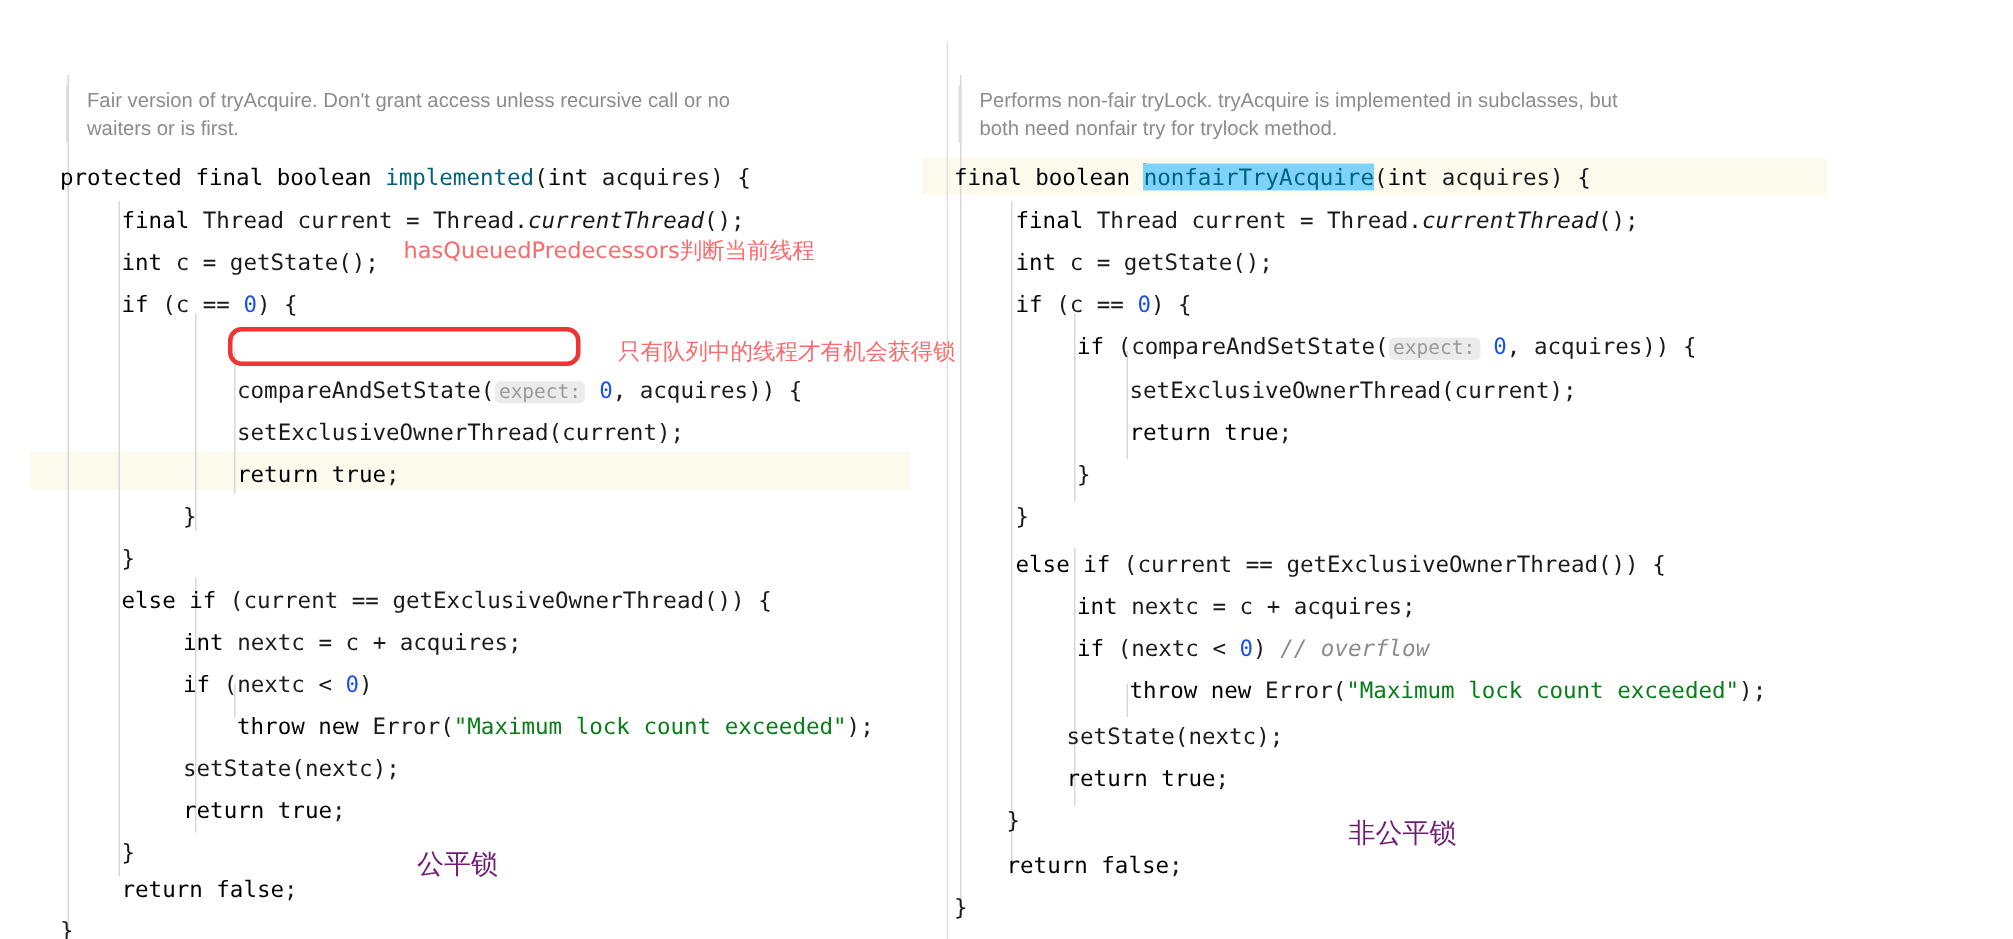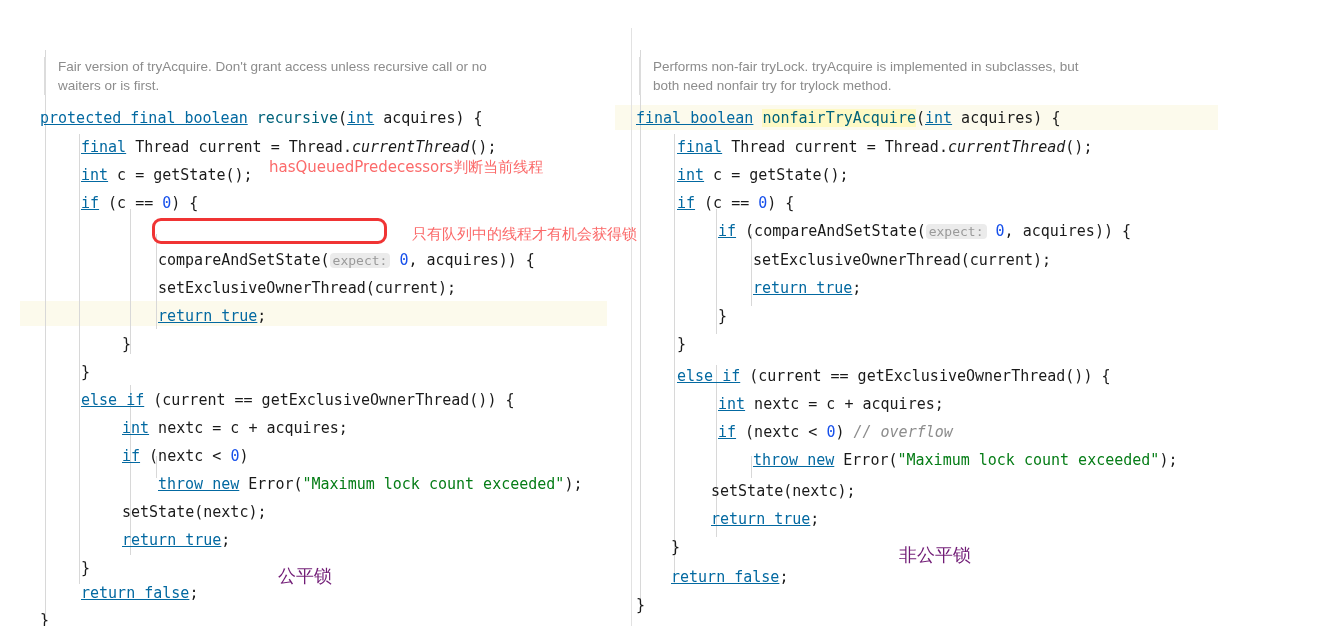--- a/index.html
+++ b/index.html
@@ -55,21 +55,21 @@
     font-family: "DejaVu Sans Mono", "Liberation Mono", monospace;
     font-size: 15px;
     line-height: 25px;
     white-space: pre;
     color: #1a1a1a;
     letter-spacing: 0px;
   }
   .ln { position: absolute; white-space: pre; }
 
   
-  .kw   { color: #0369a1; text-decoration: underline; }
+  .kw   { color: #000000; }
   .meth { color: #00627a; }
   .num  { color: #1750eb; }
   .str  { color: #067d17; }
   .cmt  { color: #8c8c8c; font-style: italic; }
   .ital { font-style: italic; }
 
   
   .hint {
     background: #ebebeb;
     color: #9a9a9a;
@@ -79,21 +79,21 @@
   }
 
   
   .caret-row {
     position: absolute;
     background: #fcfaec;
   }
 
   
   .ident-hl {
-    background: #fef9c3;
+    background: #7dd3fc;
   }
   .caret-bar {
     display: inline-block;
     width: 2px;
     height: 17px;
     background: #000000;
     vertical-align: -3px;
     margin-right: -2px;
   }
 
@@ -159,21 +159,21 @@
     <div class="guide" style="left:130px; top:357px; height:170px;"></div>
     <div class="guide" style="left:156px; top:206px; height:95px;"></div>
     <div class="guide" style="left:156px; top:428px; height:22px;"></div>
 
     <div class="docblock" style="left:44px; top:29px;">
       <div>Fair version of tryAcquire. Don't grant access unless recursive call or no</div>
       <div>waiters or is first.</div>
     </div>
 
     <div class="code" style="left:0; top:0;">
-      <div class="ln" style="left:40px; top:78px;"><span class="kw">protected final boolean</span> <span class="meth">recursive</span>(<span class="kw">int</span> acquires) {</div>
+      <div class="ln" style="left:40px; top:78px;"><span class="kw">protected final boolean</span> <span class="meth">implemented</span>(<span class="kw">int</span> acquires) {</div>
       <div class="ln" style="left:81px; top:107px;"><span class="kw">final</span> Thread current = Thread.<span class="ital">currentThread</span>();</div>
       <div class="ln" style="left:81px; top:135px;"><span class="kw">int</span> c = getState();</div>
       <div class="ln" style="left:81px; top:163px;"><span class="kw">if</span> (c == <span class="num">0</span>) {</div>
       <div class="ln" style="left:158px; top:220px;">compareAndSetState(<span class="hint">expect:</span> <span class="num">0</span>, acquires)) {</div>
       <div class="ln" style="left:158px; top:248px;">setExclusiveOwnerThread(current);</div>
       <div class="ln" style="left:158px; top:276px;"><span class="kw">return true</span>;</div>
       <div class="ln" style="left:122px; top:304px;">}</div>
       <div class="ln" style="left:81px;  top:332px;">}</div>
       <div class="ln" style="left:81px;  top:360px;"><span class="kw">else if</span> (current == getExclusiveOwnerThread()) {</div>
       <div class="ln" style="left:122px; top:388px;"><span class="kw">int</span> nextc = c + acquires;</div>

